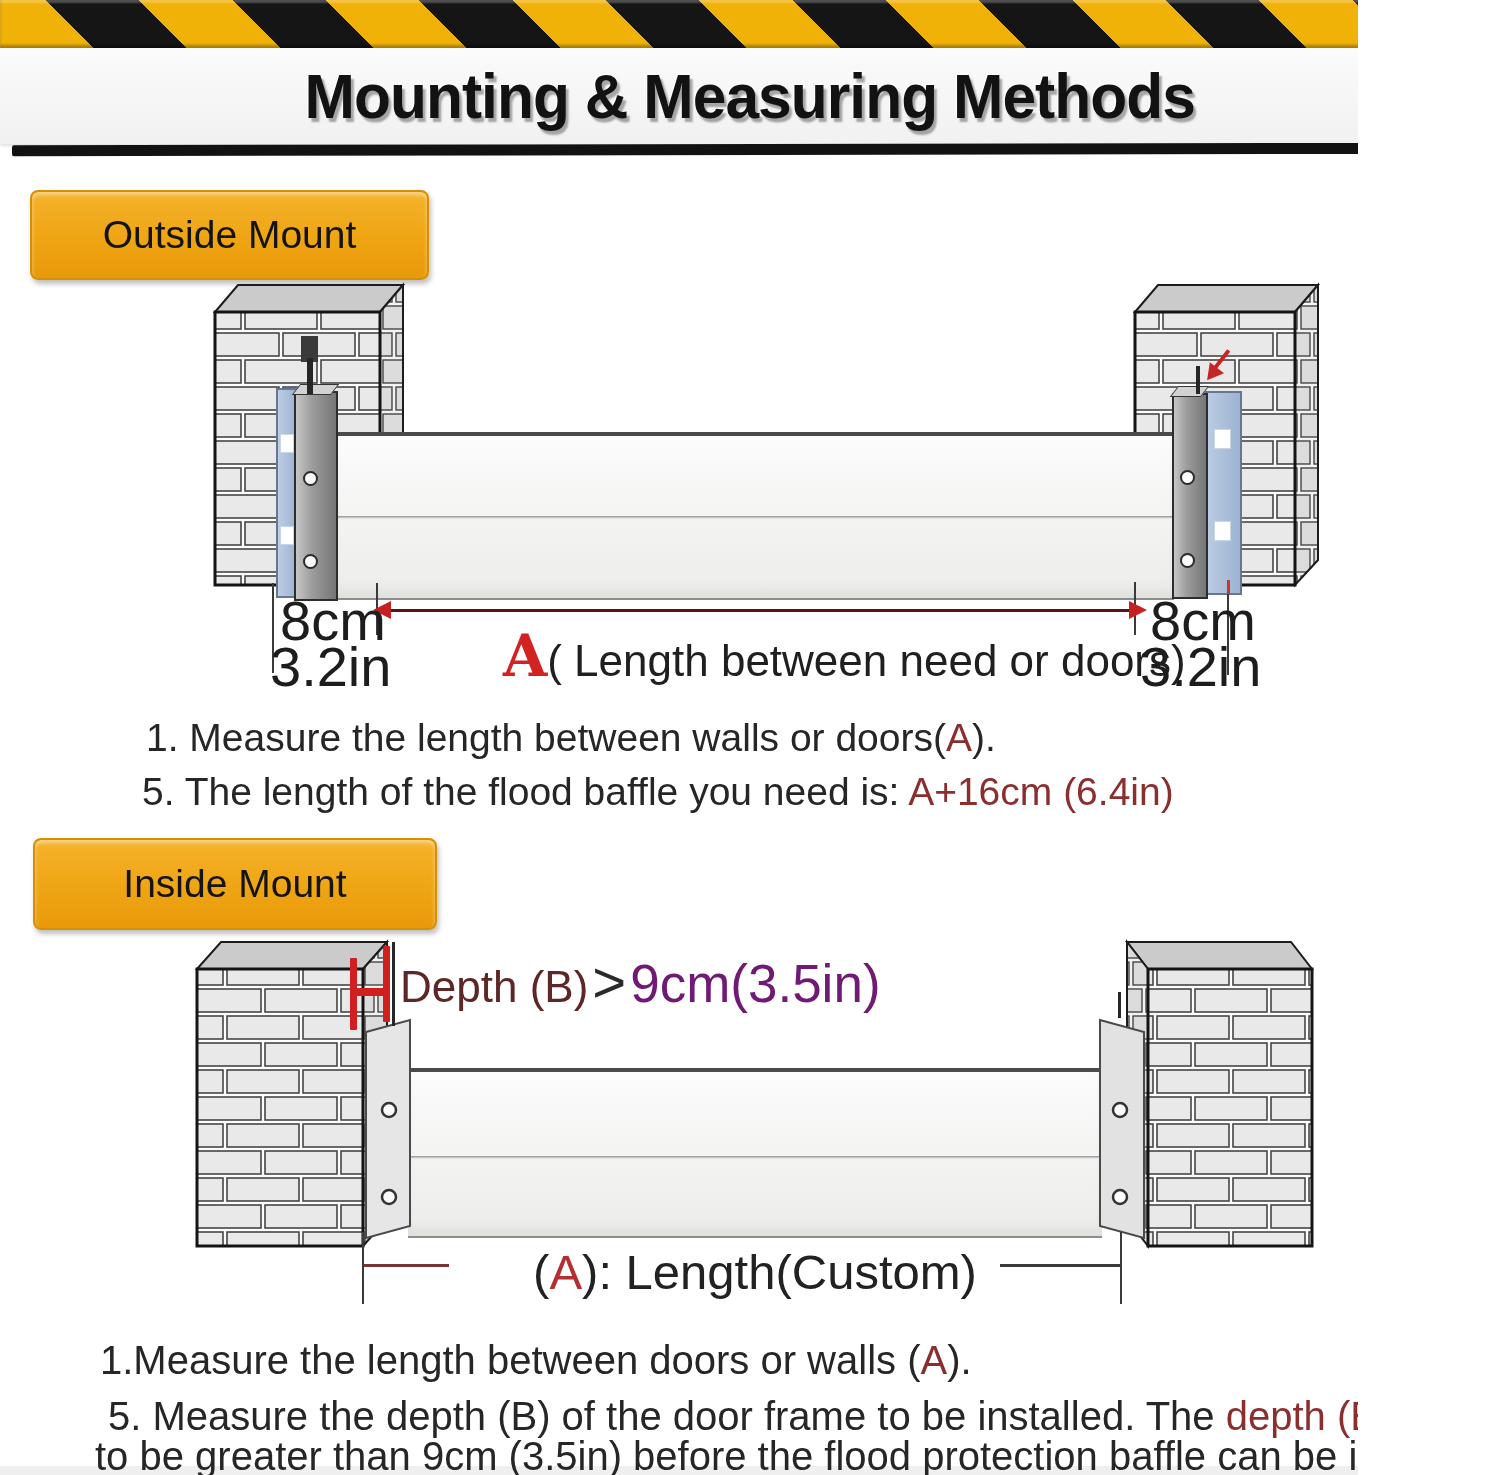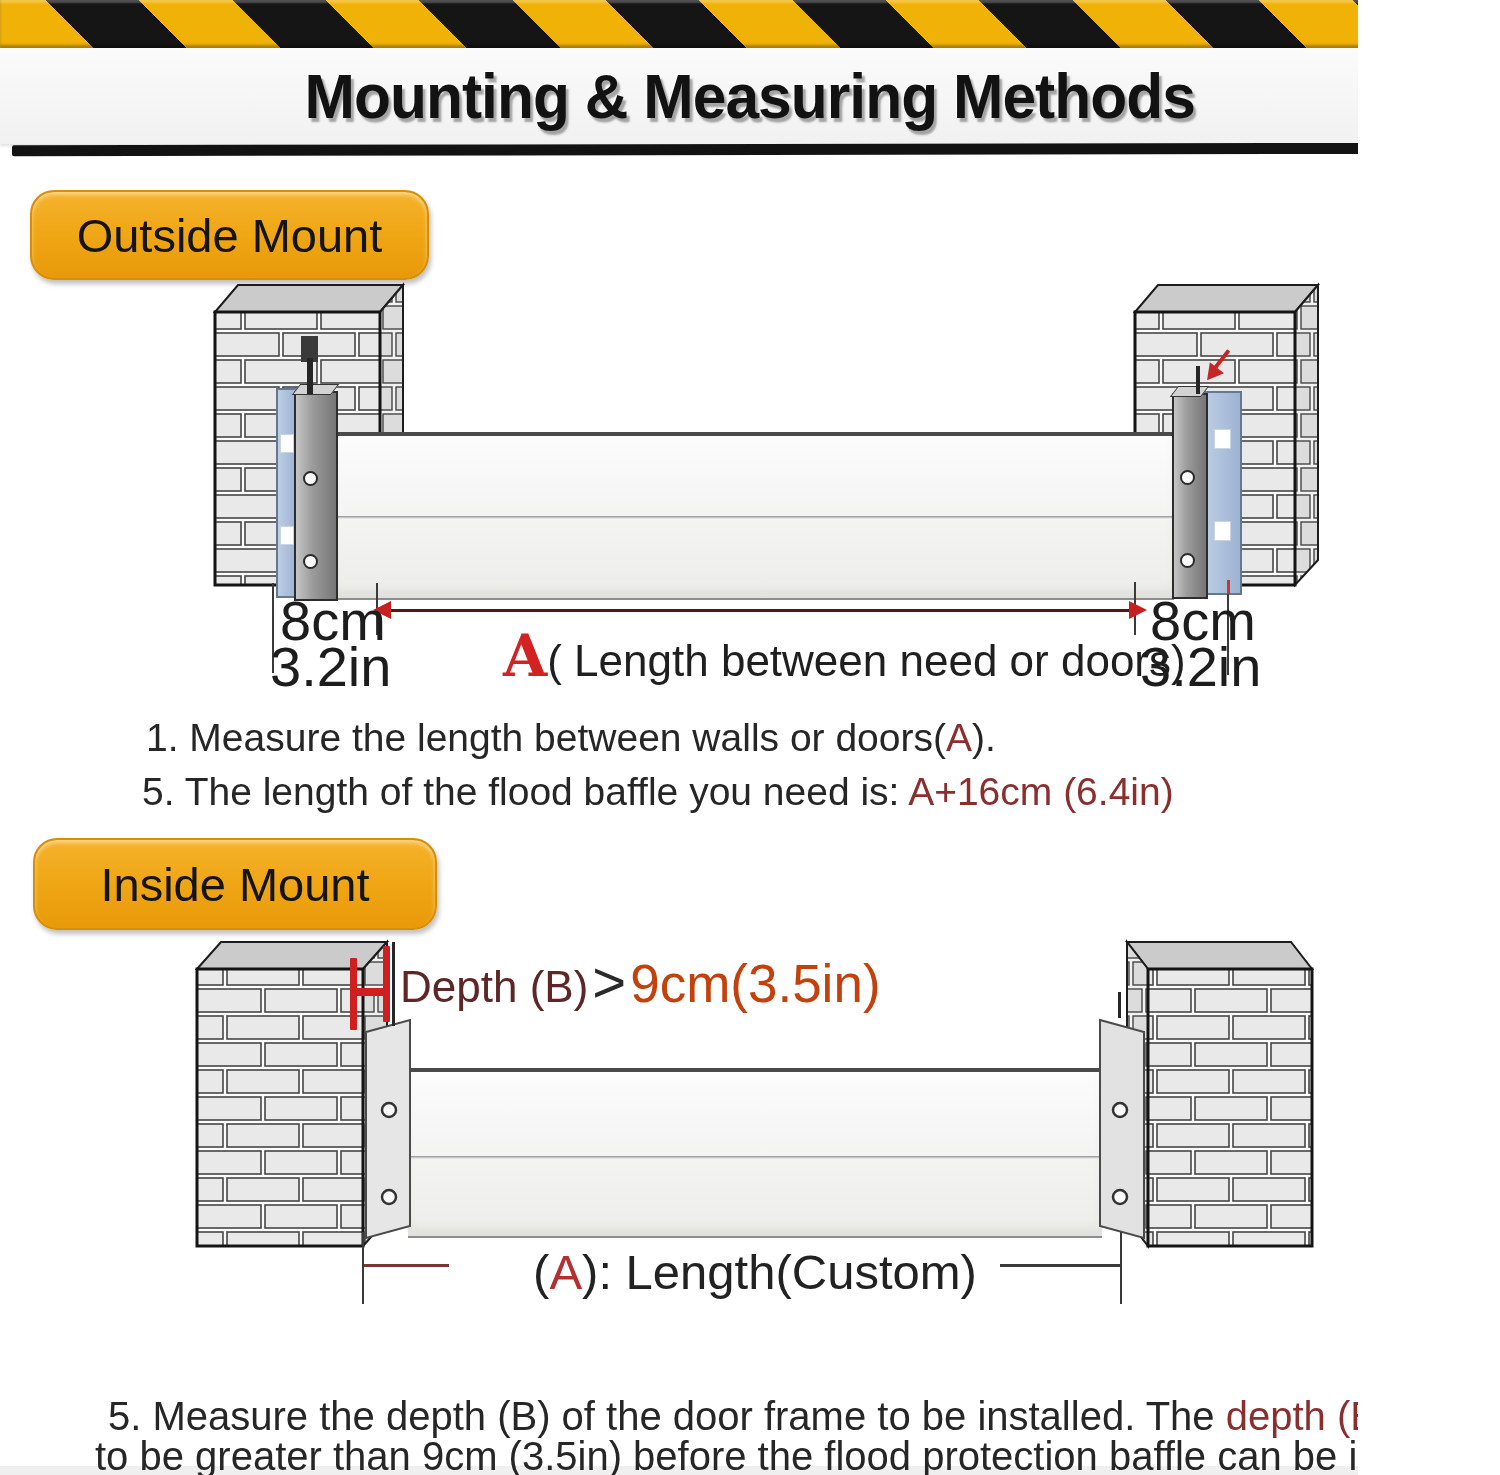--- a/index.html
+++ b/index.html
@@ -16,22 +16,22 @@
         background:repeating-linear-gradient(45deg,var(--tape_yellow) 0 66px,var(--tape_black) 66px 132px);
         box-shadow:inset 0 3px 2px rgba(255,255,255,.25), inset 0 -3px 3px rgba(0,0,0,.3);}
   .title-band{left:0;top:48px;width:1500px;height:96px;background:linear-gradient(180deg,#fbfbfb,#f1f1f1);
         display:flex;align-items:center;justify-content:center;box-shadow:0 2px 3px rgba(0,0,0,.12);}
   .page-title{font-size:63px;font-weight:bold;color:#121212;letter-spacing:-1px;transform:scaleX(.96);
         text-shadow:3px 4px 2px rgba(110,110,110,.6), -1px -1px 0 #ffffff;white-space:nowrap;}
   .title-underbar{left:12px;top:144px;width:1476px;height:11px;background:#121212;transform:rotate(-.1deg);border-radius:2px;}
 
   
   .mount-badge{background:linear-gradient(180deg,#f5b22c 0%,#efa513 55%,#e8990a 100%);
-        border:2px solid #d78f06;border-radius:24px;display:flex;align-items:center;justify-content:center;
-        font-size:47px;color:#141414;box-shadow:inset 0 3px 4px rgba(255,255,255,.45), 2px 4px 5px rgba(0,0,0,.25);}
+        border:2px solid #d78f06;border-radius:8px;display:flex;align-items:center;justify-content:center;
+        font-size:39px;color:#141414;box-shadow:inset 0 3px 4px rgba(255,255,255,.45), 2px 4px 5px rgba(0,0,0,.25);}
 
   
   .baffle{background:linear-gradient(180deg,#fcfcfc 0%,#f3f3f2 55%,#ecece9 100%);
         border-top:4px solid #4a4a4a;border-bottom:2px solid #8d8d8d;
         box-shadow:inset 0 -8px 10px rgba(0,0,0,.05);z-index:2;}
   .baffle-divider{position:absolute;left:0;right:0;height:3px;
         background:linear-gradient(180deg,#909090,#f8f8f8);}
   .blue-strip{background:linear-gradient(90deg,#bccde4,#9db3d2);border:2px solid #66788f;z-index:3;}
   .hole-sq{position:absolute;background:#fff;border:1px solid #c9d4e4;}
   .bracket{background:linear-gradient(90deg,#c6c6c6 0%,#9c9c9c 40%,#767676 100%);
@@ -57,21 +57,21 @@
 
   .meas{position:absolute;font-size:56px;line-height:46px;color:#1d1d1d;z-index:7;}
   .meas .cm{padding-left:10px;display:block;}
   .span-label{position:absolute;display:flex;align-items:baseline;z-index:7;white-space:nowrap;}
   .span-label .big-a{font-family:"DejaVu Serif",serif;font-weight:bold;font-size:57px;color:var(--bright_red);}
   .span-label .rest{font-size:44px;color:#1f1f1f;}
 
   .depth-note{position:absolute;display:flex;align-items:baseline;z-index:7;white-space:nowrap;}
   .depth-note .lbl{font-size:44px;color:#5e2626;}
   .depth-note .gt{font-size:58px;color:#2a2a2a;margin:0 4px;}
-  .depth-note .val{font-size:53px;color:#c2410c;}
+  .depth-note .val{font-size:53px;color:#701a75;}
 
   .len-label{position:absolute;display:flex;align-items:baseline;justify-content:center;z-index:7;
         font-size:49px;color:#222;white-space:nowrap;}
   .len-label .a{color:#b43030;}
 
   
   .step{position:absolute;font-size:39px;color:var(--ink);white-space:nowrap;z-index:7;}
   .step .hl{color:#8a2e2e;}
   .step-b{font-size:40px;}
   .bottom-strip{left:0;top:1466px;width:1500px;height:9px;background:#efefef;}
@@ -272,20 +272,23 @@
   <div class="abs tick" style="left:362px;top:1232px;height:72px"></div>
   <div class="abs tick" style="left:1120px;top:1232px;height:72px"></div>
   <div class="abs hseg" style="left:364px;top:1264px;width:85px;background:#7a3434"></div>
   <div class="abs hseg" style="left:1000px;top:1264px;width:120px;background:#3a3a3a"></div>
   <div class="len-label" style="left:505px;top:1244px;width:500px">
     <span>(</span>
       <span class="a">A</span>
       <span>): Length(Custom)</span>
   </div>
 
+  <div class="step step-b" style="left:100px;top:1338px">
+    <span>1.Measure the length between doors or walls (</span><span class="hl">A</span><span>).</span>
+  </div>
   <div class="step step-b" style="left:108px;top:1394px">
     <span>5. Measure the depth (B) of the door frame to be installed. The </span><span class="hl">depth (B)</span><span> needs</span>
   </div>
   <div class="step step-b" style="left:95px;top:1434px">
     <span>to be greater than 9cm (3.5in) before the flood protection baffle can be installed.</span>
   </div>
 
   <div class="abs bottom-strip"></div>
 </div>
 

